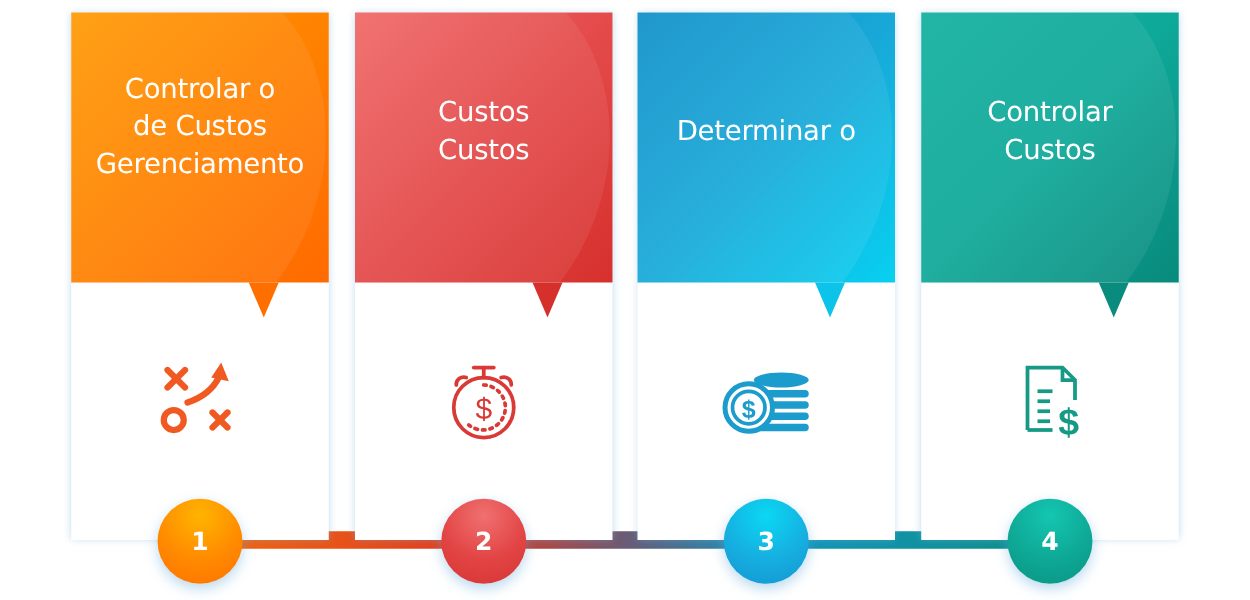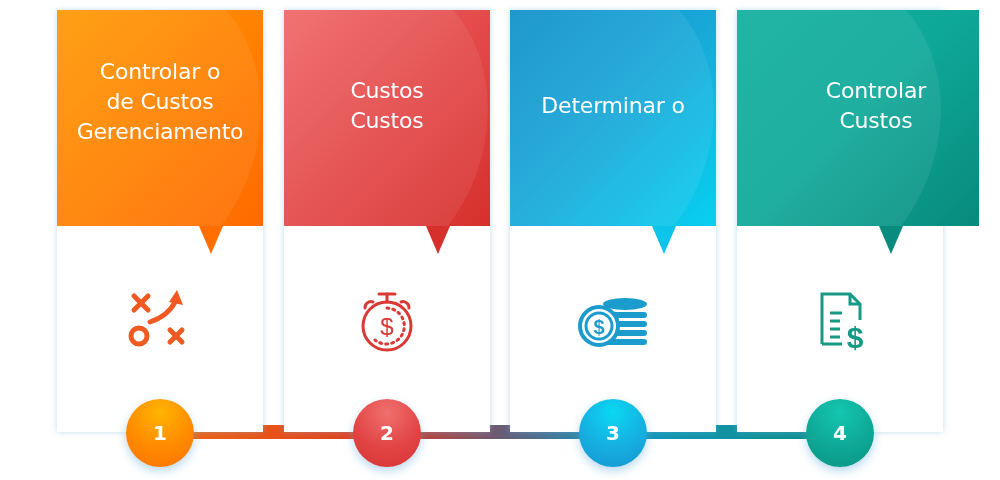--- a/index.html
+++ b/index.html
@@ -76,21 +76,21 @@
       <rect x="30" y="50" width="44" height="6" rx="3"></rect>
       <rect x="30" y="59" width="44" height="6" rx="3"></rect>
     </g>
     <circle cx="26" cy="46" r="19" fill="#fff" stroke="#1b9ccc" stroke-width="4"></circle>
     <circle cx="26" cy="46" r="13" fill="none" stroke="#1b9ccc" stroke-width="3"></circle>
     <text x="26" y="54" text-anchor="middle" font-size="20" font-weight="bold" fill="#1b9ccc" font-family="Liberation Sans, sans-serif">$</text>
   </svg>
 </div>
 
 <div class="card" style="left:737px;">
-  <div class="card-head" style="background:linear-gradient(135deg,#12b0a0 0%,#0ea898 50%,#088a7c 100%);padding-left:36px;">
+  <div class="card-head" style="background:linear-gradient(135deg,#12b0a0 0%,#0ea898 50%,#088a7c 100%);">
     <div class="card-title" style="margin-top:-24px;">
       <div>Controlar</div>
       <div>Custos</div>
     </div>
   </div>
   <div class="pointer" style="border-top-color:#098c7e;"></div>
   <svg class="icon" viewBox="0 0 80 80">
     <g stroke="#169a86" stroke-width="3" fill="none">
       <path d="M22 64 V14 H50 L60 24 V40"></path>
       <path d="M50 14 V24 H60"></path>

